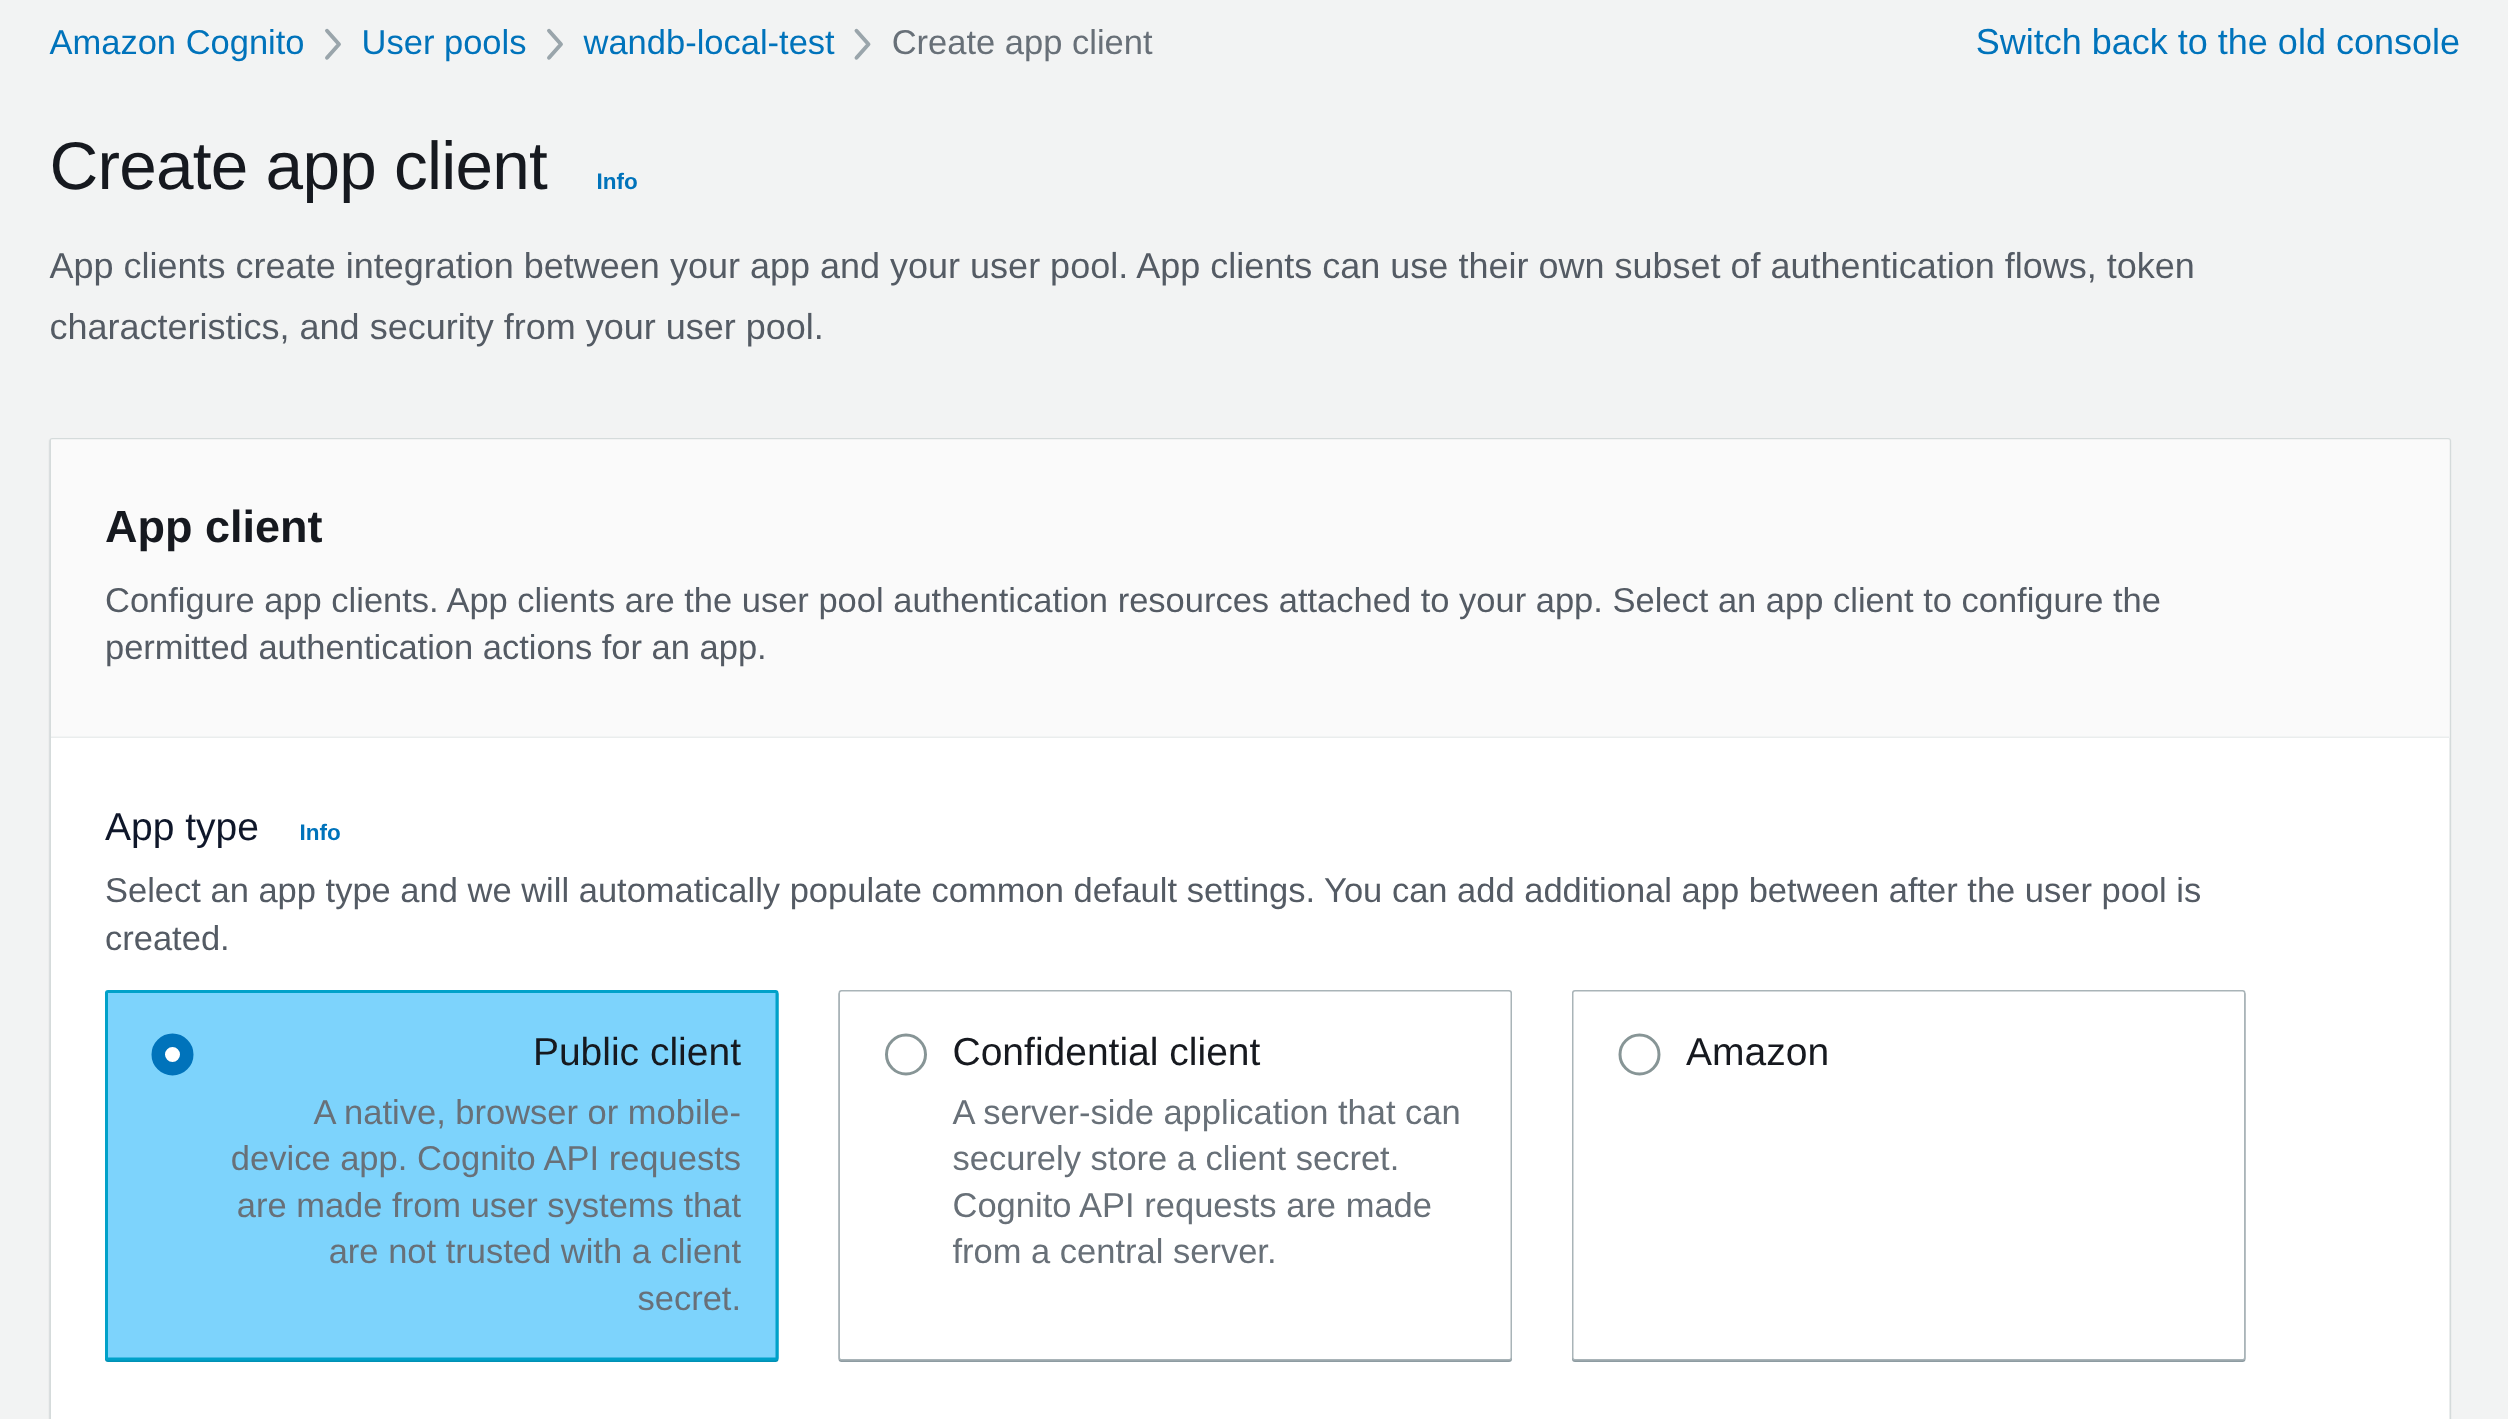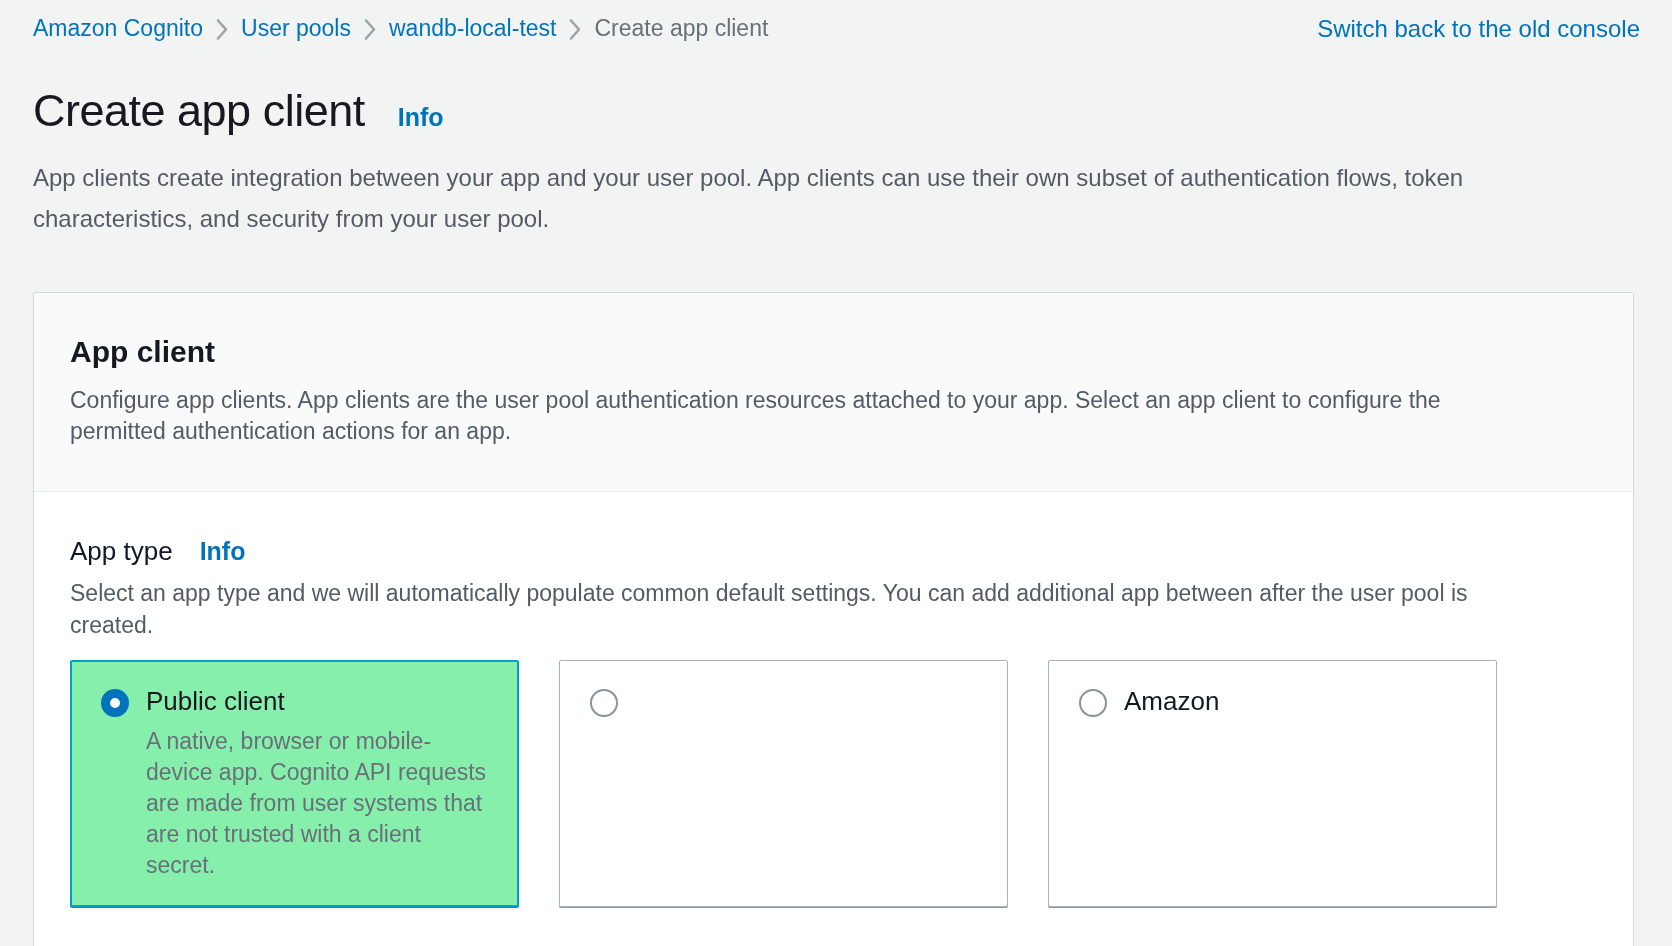--- a/index.html
+++ b/index.html
@@ -19,21 +19,21 @@
   }
   .breadcrumb { display:flex; align-items:center; gap:12px; font-size:23px; }
   .breadcrumb a { color:#0073bb; text-decoration:none; cursor:pointer; }
   .crumb-current { color:#687078; }
   .chev { display:inline-flex; align-items:center; margin-top:2px; }
   .switch-link { font-size:24px; color:#0073bb; text-decoration:none; cursor:pointer; }
 
   
   .title-row { display:flex; align-items:baseline; margin:42px 0 0 33px; }
   .page-title { font-size:45px; font-weight:400; letter-spacing:-0.5px; color:#16191f; }
-  .info-link { font-size:25px; font-weight:700; color:#0073bb; text-decoration:none; cursor:pointer; }
+  .info-link { font-size:15px; font-weight:700; color:#0073bb; text-decoration:none; cursor:pointer; }
   .title-row .info-link { margin-left:33px; }
   .page-desc {
     margin:20px 0 0 33px; max-width:1462px;
     font-size:24px; line-height:41px; color:#545b64;
   }
 
   
   .panel {
     margin:53px 38px 0 33px; width:1601px;
     background:#ffffff;
@@ -65,23 +65,24 @@
     background:#ffffff;
     border:1px solid #a9b4b8;
     border-radius:2px;
     box-shadow:0 1px 0 #8d9ba1;
     padding:25px 24px 20px 30px;
     display:flex; align-items:flex-start;
     cursor:pointer;
   }
   .tile.selected {
     border:2px solid #00a1c9;
-    background:#86efac;
+    background:#7dd3fc;
     box-shadow:0 1px 0 #0091b5;
     padding:24px 10px 20px 29px;
+    text-align:right;
   }
   .radio {
     flex:0 0 auto;
     width:28px; height:28px; border-radius:50%;
     background:#ffffff;
     margin-top:3px;
   }
   .radio.checked { border:9px solid #0073bb; }
   .radio.unchecked { border:2px solid #879596; }
   .tile-text { margin-left:17px; display:flex; flex-direction:column; }
@@ -142,20 +143,24 @@
         <label class="tile selected">
           <span class="radio checked"></span>
           <span class="tile-text">
             <span class="tile-title">Public client</span>
             <span class="tile-desc">A native, browser or mobile-device app. Cognito API requests are made from user systems that are not trusted with a client secret.</span>
           </span>
         </label>
 
         <label class="tile">
           <span class="radio unchecked"></span>
+          <span class="tile-text">
+            <span class="tile-title">Confidential client</span>
+            <span class="tile-desc">A server-side application that can securely store a client secret. Cognito API requests are made from a central server.</span>
+          </span>
         </label>
 
         <label class="tile">
           <span class="radio unchecked"></span>
           <span class="tile-text">
             <span class="tile-title">Amazon</span>
           </span>
         </label>
 
       </div>

